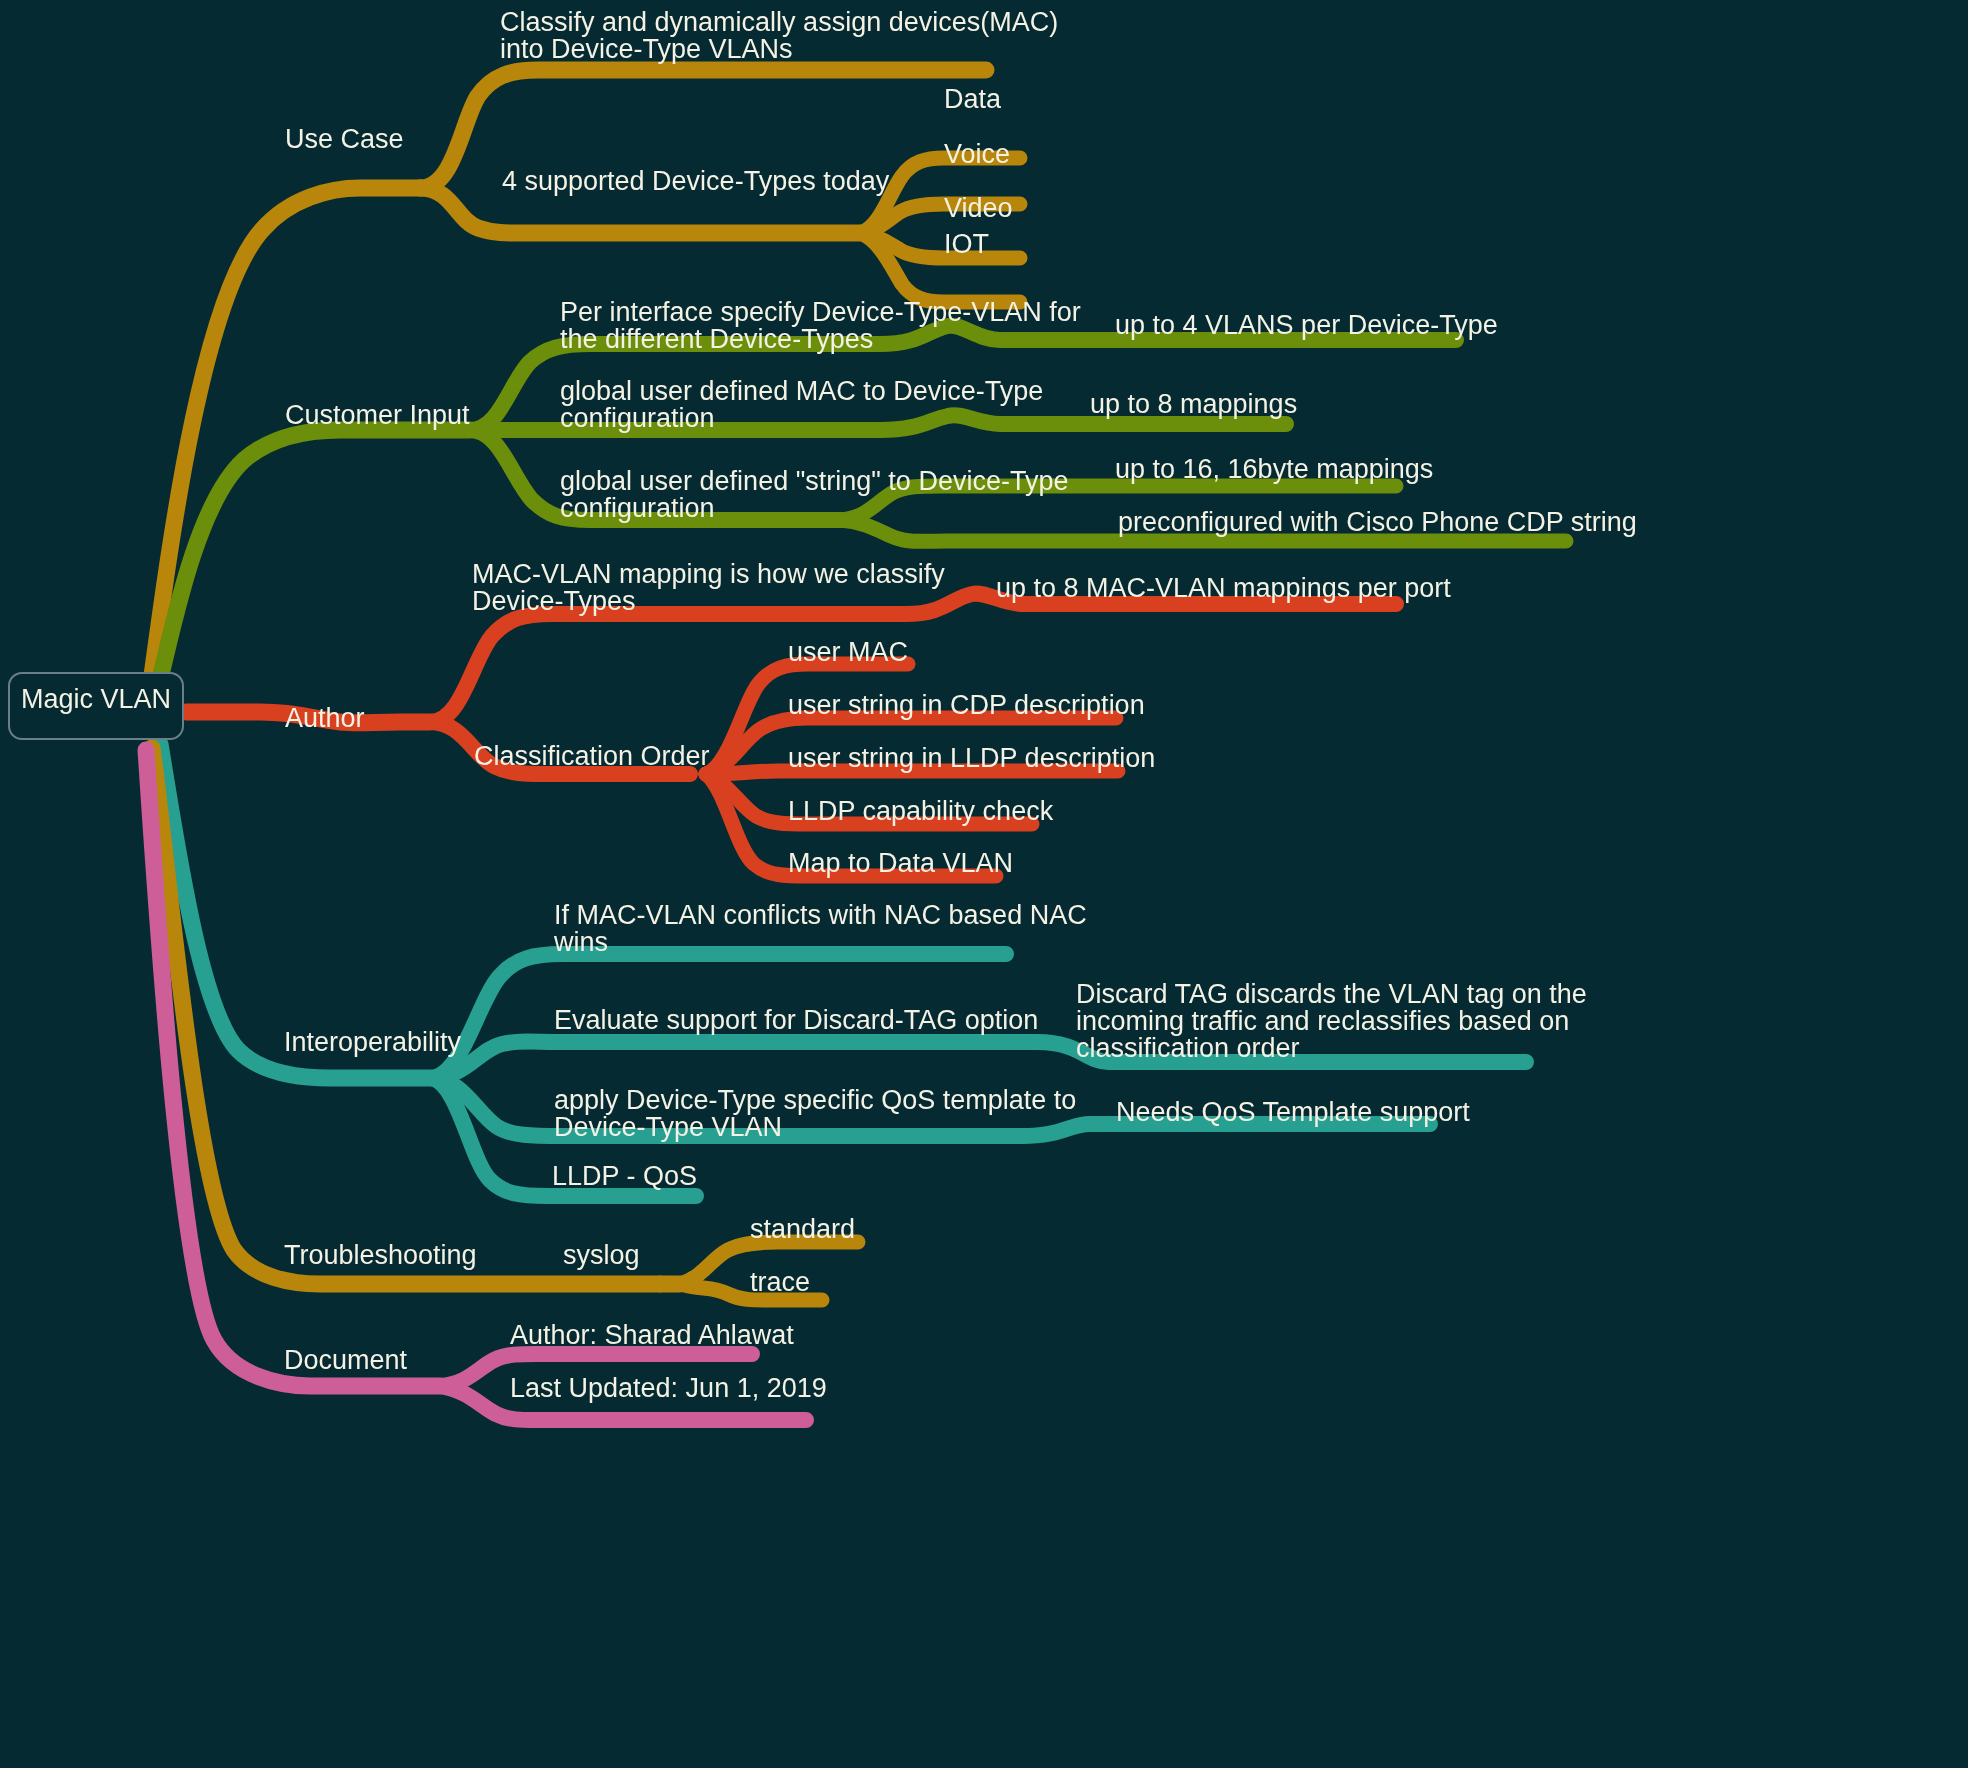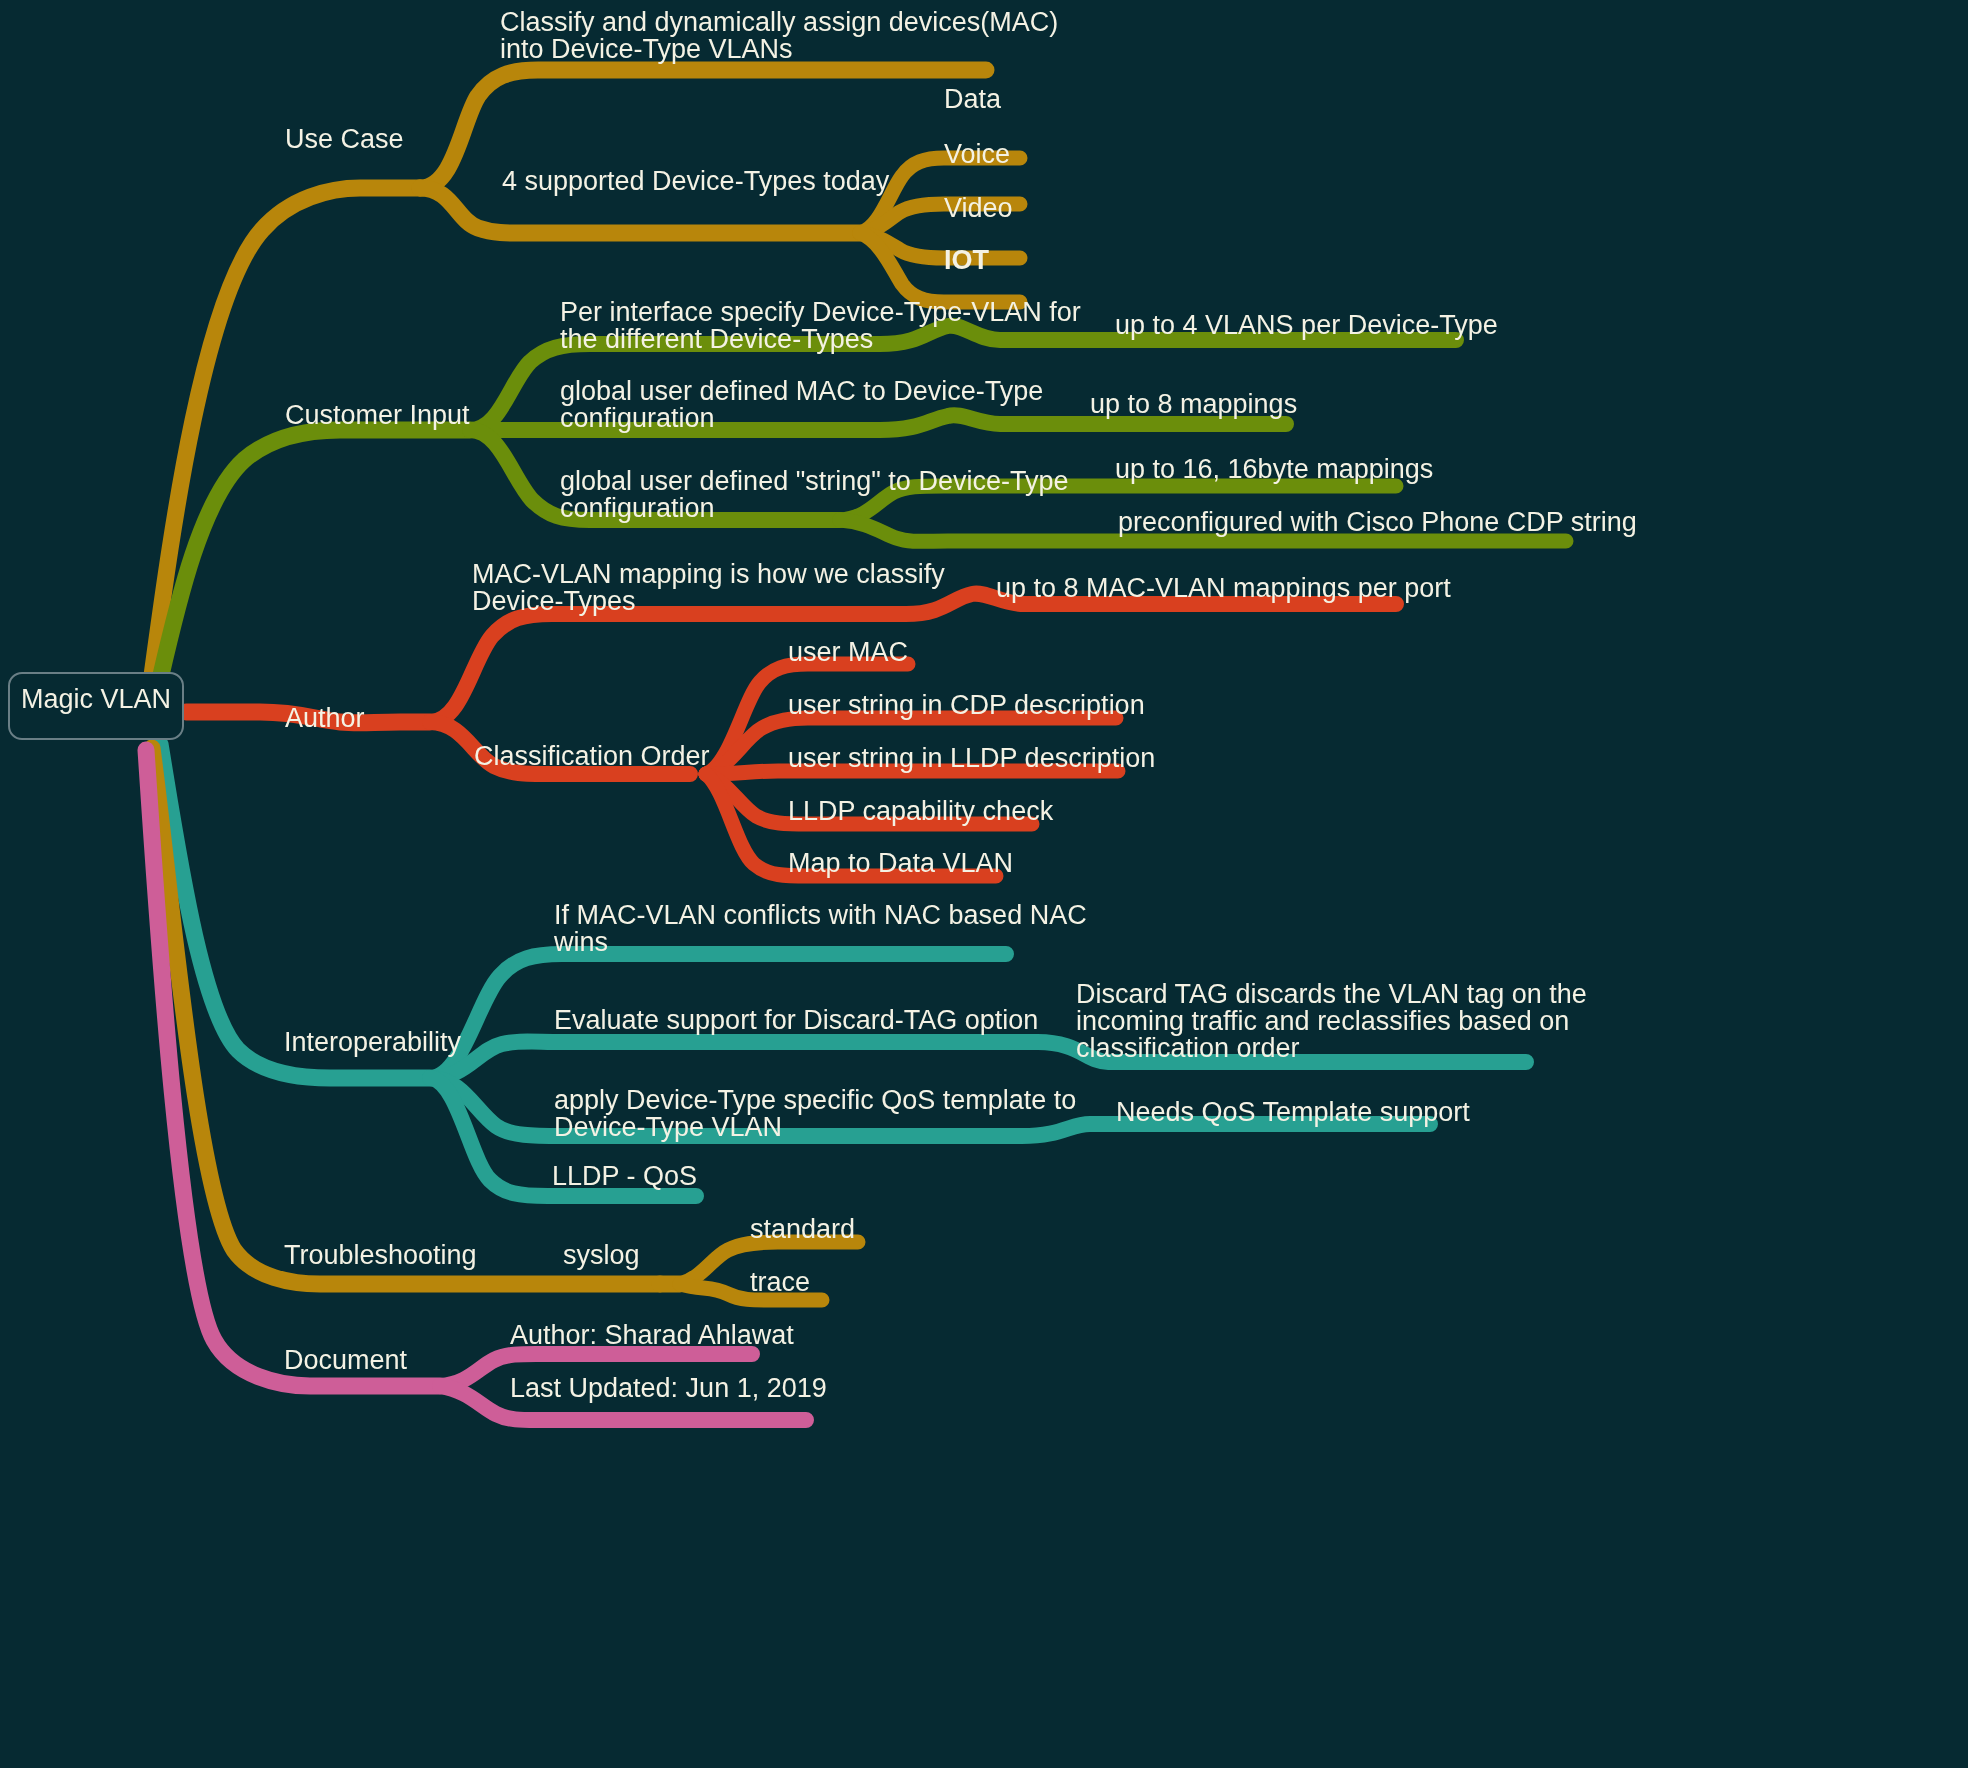--- a/index.html
+++ b/index.html
@@ -91,21 +91,21 @@
 <div class="root-node"></div>
 <div class="root-label">Magic VLAN</div>
 
 <div class="lbl" style="left:285px;top:123px;">Use Case</div>
 <div class="lbl" style="left:500px;top:6px;">Classify and dynamically assign devices(MAC)</div>
 <div class="lbl" style="left:500px;top:33px;">into Device-Type VLANs</div>
 <div class="lbl" style="left:502px;top:165px;">4 supported Device-Types today</div>
 <div class="lbl" style="left:944px;top:83px;">Data</div>
 <div class="lbl" style="left:944px;top:138px;">Voice</div>
 <div class="lbl" style="left:944px;top:192px;">Video</div>
-<div class="lbl" style="left:944px;top:244px;font-weight:bold;">IOT</div>
+<div class="lbl" style="left:944px;top:228px;">IOT</div>
 
 <div class="lbl" style="left:285px;top:399px;">Customer Input</div>
 <div class="lbl" style="left:560px;top:296px;">Per interface specify Device-Type-VLAN for</div>
 <div class="lbl" style="left:560px;top:323px;">the different Device-Types</div>
 <div class="lbl" style="left:1115px;top:309px;">up to 4 VLANS per Device-Type</div>
 <div class="lbl" style="left:560px;top:375px;">global user defined MAC to Device-Type</div>
 <div class="lbl" style="left:560px;top:402px;">configuration</div>
 <div class="lbl" style="left:1090px;top:388px;">up to 8 mappings</div>
 <div class="lbl" style="left:560px;top:465px;">global user defined "string" to Device-Type</div>
 <div class="lbl" style="left:560px;top:492px;">configuration</div>

